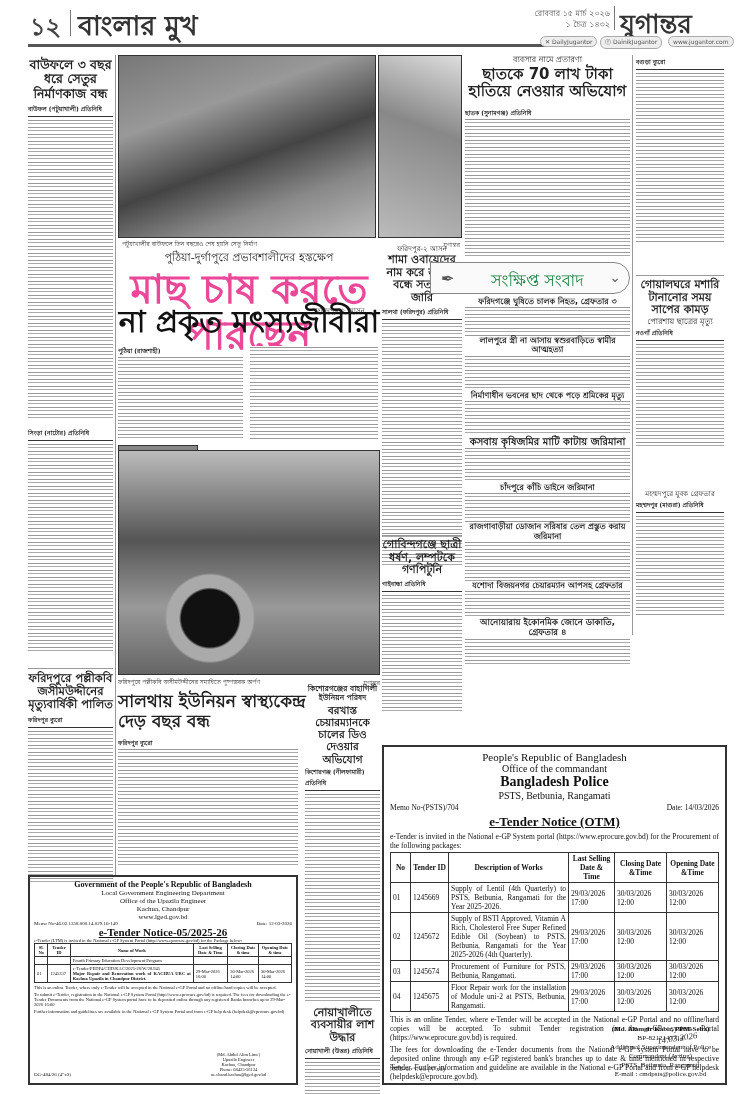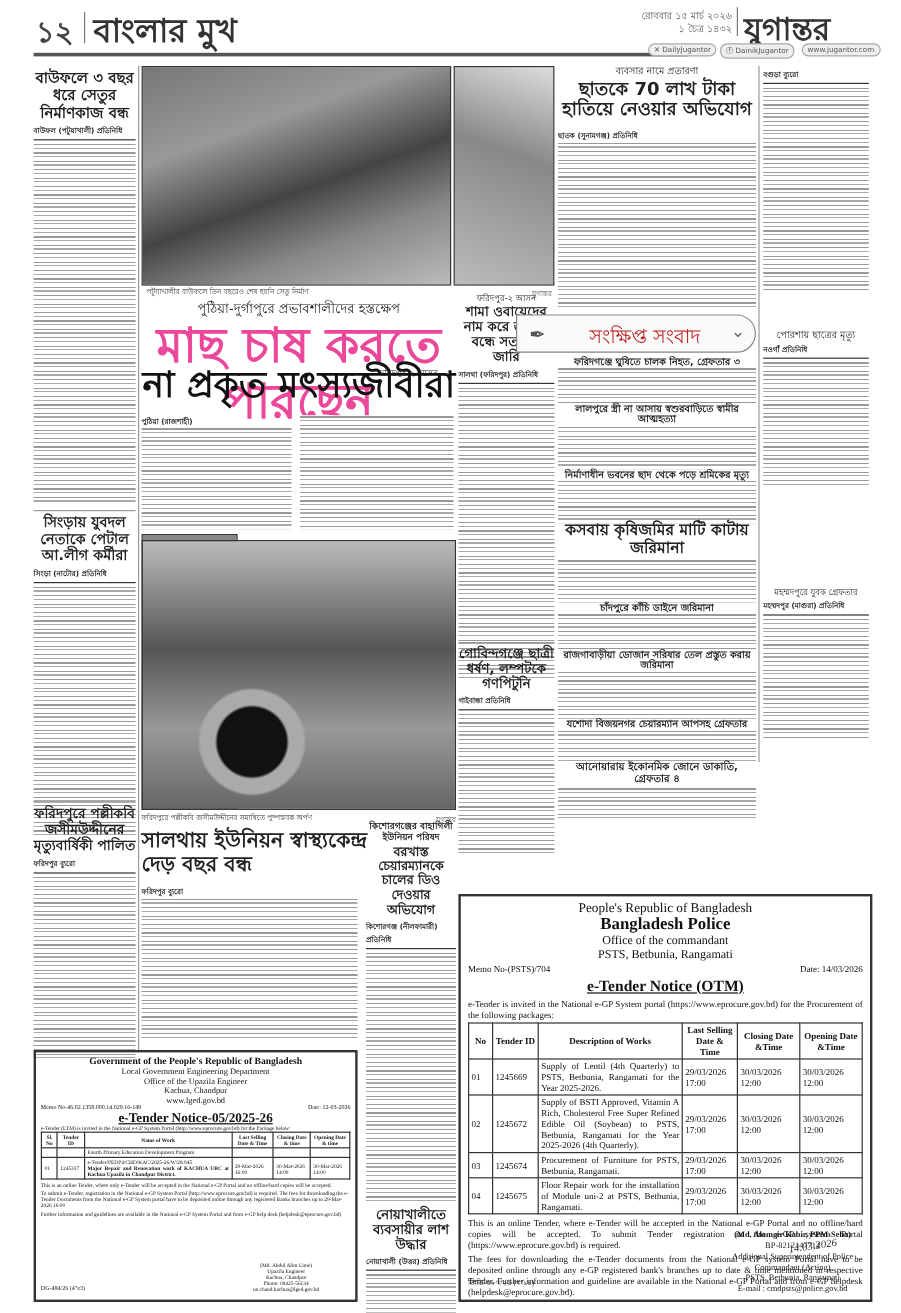--- a/index.html
+++ b/index.html
@@ -45,21 +45,20 @@
 <div class="abs social" style="left:540px"><span>✕ </span><span>DailyJugantor</span></div>
 <div class="abs social" style="left:600px"><span>ⓕ </span><span>DainikJugantor</span></div>
 <div class="abs social" style="left:668px">www.jugantor.com</div>
 
 <div class="abs" style="left:28px;top:58px;width:85px">
  <div class="hd" style="font-size:12.5px">বাউফলে ৩ বছর ধরে সেতুর নির্মাণকাজ বন্ধ</div>
  <div class="byline" style="margin-top:3px">বাউফল (পটুয়াখালী) প্রতিনিধি</div>
  <div class="body-text lines" style="height:300px;margin-top:2px"></div>
 </div>
 <div class="abs" style="left:28px;top:425px;width:85px">
- <div class="hd" style="font-size:12px;border-top:1px solid #999;padding-top:3px">সিংড়ায় যুবদল নেতাকে পেটাল আ.লীগ কর্মীরা</div>
  <div class="byline" style="margin-top:3px">সিংড়া (নাটোর) প্রতিনিধি</div>
  <div class="body-text lines" style="height:210px;margin-top:2px"></div>
 </div>
 <div class="abs" style="left:28px;top:668px;width:85px">
  <div class="hd" style="font-size:11.5px;border-top:1px solid #999;padding-top:3px">ফরিদপুরে পল্লীকবি জসীমউদ্দীনের মৃত্যুবার্ষিকী পালিত</div>
  <div class="byline" style="margin-top:3px">ফরিদপুর ব্যুরো</div>
  <div class="body-text lines" style="height:155px;margin-top:2px"></div>
 </div>
 <div class="abs col-rule" style="left:115px;top:55px;height:820px"></div>
 
@@ -110,48 +109,49 @@
  <div class="body-text lines" style="height:120px;margin-top:2px"></div>
 </div>
 
 <div class="abs hd" style="left:465px;top:55px;width:165px;font-size:8px;font-weight:normal">ব্যবসার নামে প্রতারণা</div>
 <div class="abs hd" style="left:465px;top:66px;width:165px;font-size:15px">ছাতকে 70 লাখ টাকা হাতিয়ে নেওয়ার অভিযোগ</div>
 <div class="abs byline" style="left:465px;top:108px;width:70px">ছাতক (সুনামগঞ্জ) প্রতিনিধি</div>
 <div class="abs body-text lines" style="left:465px;top:118px;width:165px;height:140px"></div>
 
 <div class="abs banner">
  <span class="abs" style="left:10px;top:6px;font-size:16px;color:#555">✒</span>
- <span class="abs" style="left:60px;top:5px;font-size:16px;color:#b91c1c">সংক্ষিপ্ত সংবাদ</span>
+ <span class="abs" style="left:60px;top:5px;font-size:16px;color:#15803d">সংক্ষিপ্ত সংবাদ</span>
  <span class="abs" style="right:8px;top:6px;font-size:14px;color:#666">⌄</span>
 </div>
 <div class="abs" style="left:465px;top:297px;width:165px">
  <div class="hd" style="font-size:8px">ফরিদগঞ্জে ঘুষিতে চালক নিহত, গ্রেফতার ৩</div>
  <div class="body-text lines" style="height:30px"></div>
  <div class="hd" style="font-size:8px">লালপুরে স্ত্রী না আসায় স্বশুরবাড়িতে স্বামীর আত্মহত্যা</div>
  <div class="body-text lines" style="height:36px"></div>
  <div class="hd" style="font-size:8px">নির্মাণাধীন ভবনের ছাদ থেকে পড়ে শ্রমিকের মৃত্যু</div>
  <div class="body-text lines" style="height:36px"></div>
- <div class="hd" style="font-size:13px">কসবায় কৃষিজমির মাটি কাটায় জরিমানা</div>
+ <div class="hd" style="font-size:10px">কসবায় কৃষিজমির মাটি কাটায় জরিমানা</div>
  <div class="body-text lines" style="height:36px"></div>
  <div class="hd" style="font-size:8px">চাঁদপুরে কাঁচি ডাইনে জরিমানা</div>
  <div class="body-text lines" style="height:30px"></div>
  <div class="hd" style="font-size:8px">রাজগাবাড়ীয়া ডোজান সরিষার তেল প্রস্তুত করায় জরিমানা</div>
  <div class="body-text lines" style="height:40px"></div>
  <div class="hd" style="font-size:8px">যশোদা বিজয়নগর চেয়ারম্যান আপসহ গ্রেফতার</div>
  <div class="body-text lines" style="height:28px"></div>
  <div class="hd" style="font-size:8.5px">আনোয়ারায় ইকোনমিক জোনে ডাকাতি, গ্রেফতার ৪</div>
  <div class="body-text lines" style="height:28px"></div>
 </div>
 
 <div class="abs col-rule" style="left:632px;top:55px;height:580px"></div>
 <div class="abs" style="left:636px;top:55px;width:88px">
  <div class="byline" style="margin-top:2px">বগুড়া ব্যুরো</div>
  <div class="body-text lines" style="height:170px;margin-top:2px"></div>
 </div>
 <div class="abs" style="left:636px;top:275px;width:88px">
+ <div class="hd" style="font-size:11px;border-top:1px solid #999;padding-top:3px">গোয়ালঘরে মশারি টানানোর সময় সাপের কামড়</div>
  <div class="hd" style="font-size:8px;font-weight:normal">পোরশায় ছাত্রের মৃত্যু</div>
  <div class="byline" style="margin-top:2px">নওগাঁ প্রতিনিধি</div>
  <div class="body-text lines" style="height:105px;margin-top:2px"></div>
 </div>
 <div class="abs" style="left:636px;top:490px;width:88px">
  <div class="hd" style="font-size:7px;font-weight:normal">মহম্মদপুরে যুবক গ্রেফতার</div>
  <div class="byline" style="margin-top:2px">মহম্মদপুর (মাগুরা) প্রতিনিধি</div>
  <div class="body-text lines" style="height:100px;margin-top:2px"></div>
 </div>
 
@@ -203,22 +203,22 @@
       <div>Upazila Engineer</div>
       <div>Kachua, Chandpur</div>
       <div>Phone: 08425-56134</div>
       <div>ue.chand.kachua@lged.gov.bd</div>
  </div>
  <div style="position:absolute;left:4px;bottom:6px;font-size:5px">DG-484/26 (4"x3)</div>
 </div>
 
 <div class="abs boxed tender" style="left:382px;top:745px;width:345px;height:340px;padding:4px 6px;border-width:2px">
  <div style="text-align:center;font-size:11px">People's Republic of Bangladesh</div>
+ <div style="text-align:center;font-size:10px">Office of the commandant</div>
  <div style="text-align:center;font-size:14px;font-weight:bold">Bangladesh Police</div>
- <div style="text-align:center;font-size:10px">Office of the commandant</div>
  <div style="text-align:center;font-size:10px">PSTS, Betbunia, Rangamati</div>
  <div style="display:flex;justify-content:space-between;font-size:7.5px;margin-top:2px">
       <span>Memo No-(PSTS)/704</span>
       <span>Date: 14/03/2026</span>
     </div>
  <div style="text-align:center;font-size:13px;font-weight:bold;text-decoration:underline;margin:2px 0">e-Tender Notice (OTM)</div>
  <div style="font-size:7.5px;text-align:justify">e-Tender is invited in the National e-GP System portal (https://www.eprocure.gov.bd) for the Procurement of the following packages:</div>
  <table class="tt" style="margin-top:2px">
   <tbody>
         <tr>

